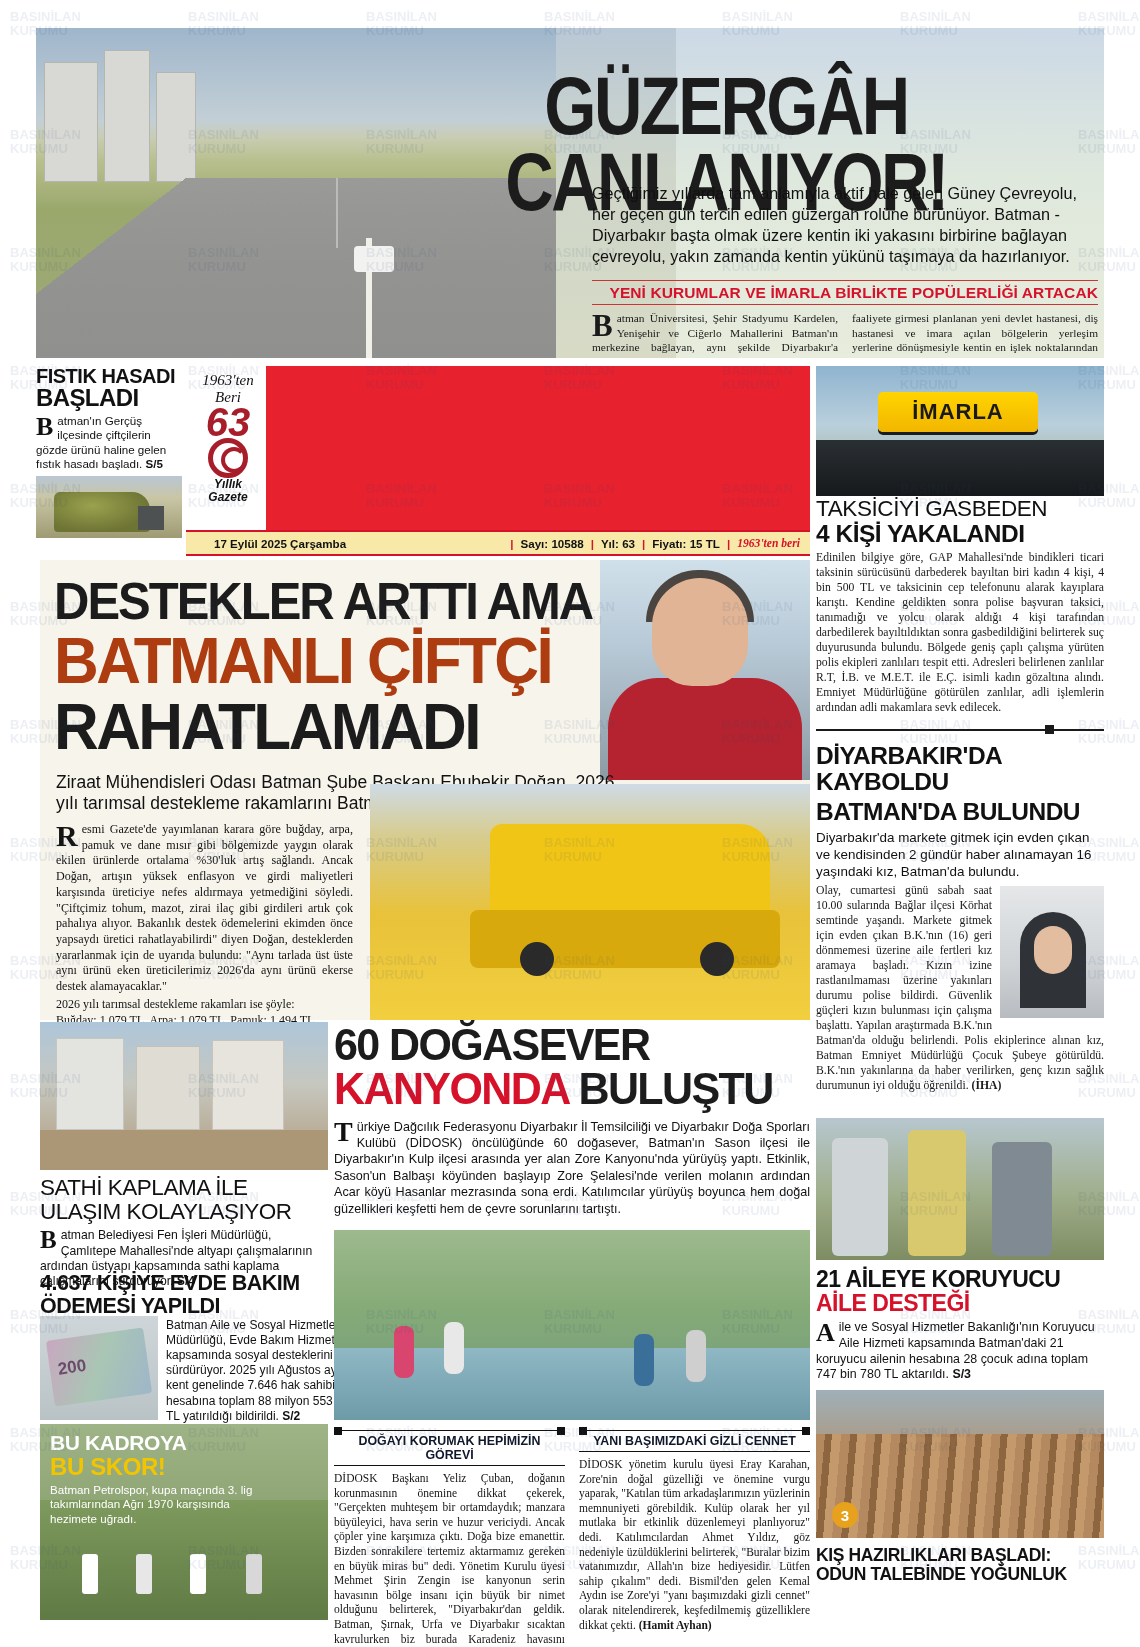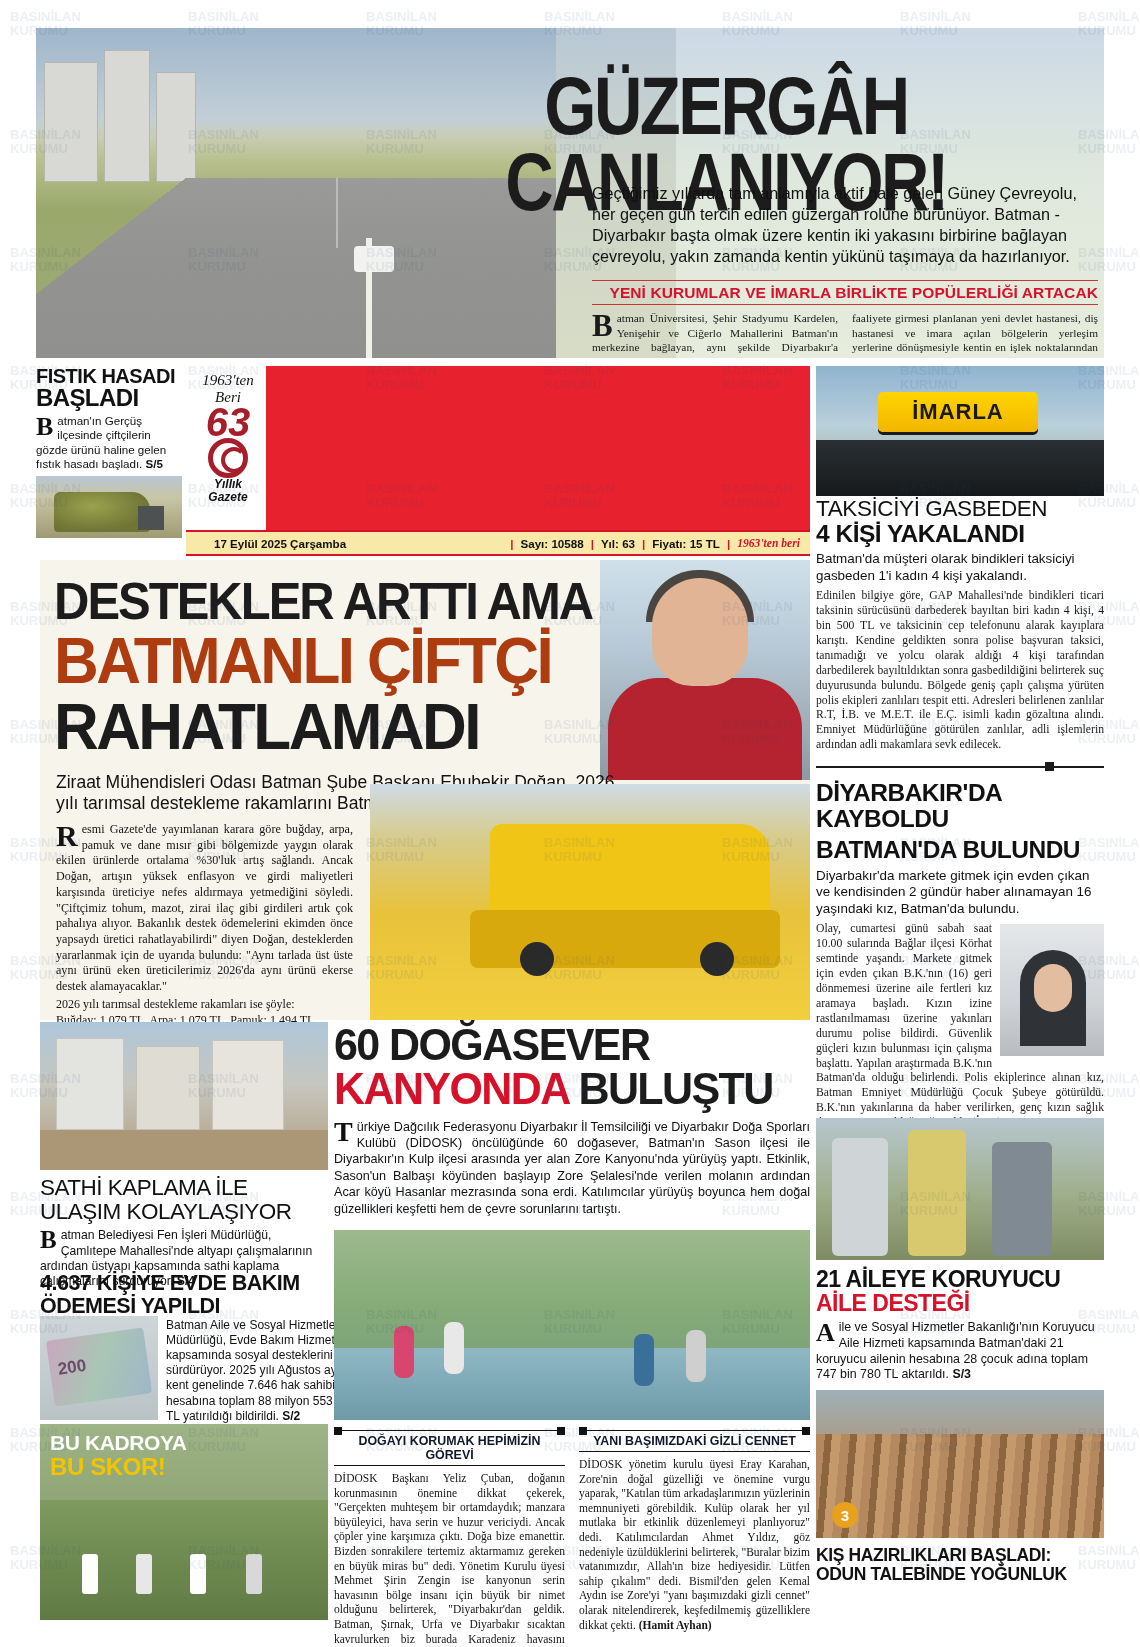--- a/index.html
+++ b/index.html
@@ -325,21 +325,20 @@
   </div>
 
   <div class="mast-right">
     <div class="taxi-car"></div>
     <div class="taxi-sign">İMARLA</div>
   </div>
 
   <div class="rcol">
     <h2 class="k1">TAKSİCİYİ GASBEDEN</h2>
     <h2 class="k2">4 KİŞİ YAKALANDI</h2>
-    <div class="lead">Batman'da müşteri olarak bindikleri taksiciyi gasbeden 1'i kadın 4 kişi yakalandı.</div>
     <div class="body serif justify">Edinilen bilgiye göre, GAP Mahallesi'nde bindikleri ticari taksinin sürücüsünü darbederek bayıltan biri kadın 4 kişi, 4 bin 500 TL ve taksicinin cep telefonunu alarak kayıplara karıştı. Kendine geldikten sonra polise başvuran taksici, tanımadığı ve yolcu olarak aldığı 4 kişi tarafından darbedilerek bayıltıldıktan sonra gasbedildiğini belirterek suç duyurusunda bulundu. Bölgede geniş çaplı çalışma yürüten polis ekipleri zanlıları tespit etti. Adresleri belirlenen zanlılar R.T, İ.B. ve M.E.T. ile E.Ç. isimli kadın gözaltına alındı. Emniyet Müdürlüğüne götürülen zanlılar, adli işlemlerin ardından adli makamlara sevk edilecek.</div>
 
     <div class="rule-dot"></div>
 
     <h2 class="k2">DİYARBAKIR'DA KAYBOLDU</h2>
     <h2 class="k2">BATMAN'DA BULUNDU</h2>
     <div class="lead" style="margin-top:4px;">Diyarbakır'da markete gitmek için evden çıkan ve kendisinden 2 gündür haber alınamayan 16 yaşındaki kız, Batman'da bulundu.</div>
     <div class="girl-photo">
       <div class="scarf"></div>
         <div class="face"></div>
@@ -436,20 +435,21 @@
   <div class="lblk3">
     <div class="pitch">
       <div class="pl" style="left:42px;"></div>
       <div class="pl" style="left:96px;background:#e7e7e7;"></div>
       <div class="pl" style="left:150px;"></div>
       <div class="pl" style="left:206px;background:#d8d8d8;"></div>
     </div>
     <div class="cap">
       <div class="t1">BU KADROYA</div>
       <div class="t2">BU SKOR!</div>
+      <div class="body">Batman Petrolspor, kupa maçında 3. lig takımlarından Ağrı 1970 karşısında hezimete uğradı.</div>
     </div>
   </div>
 
   <div class="canyon">
     <div class="c-h1">60 DOĞASEVER</div>
     <div class="c-h2">
       <span class="a">KANYONDA</span>
       <span class="b">BULUŞTU</span>
     </div>
     <div class="c-body justify">

